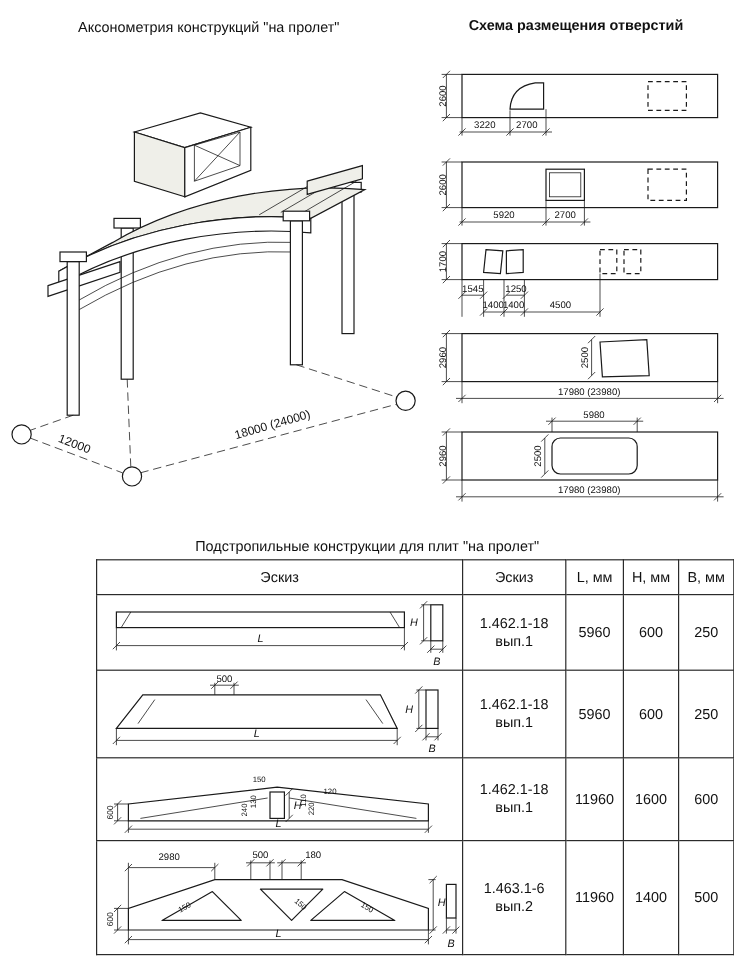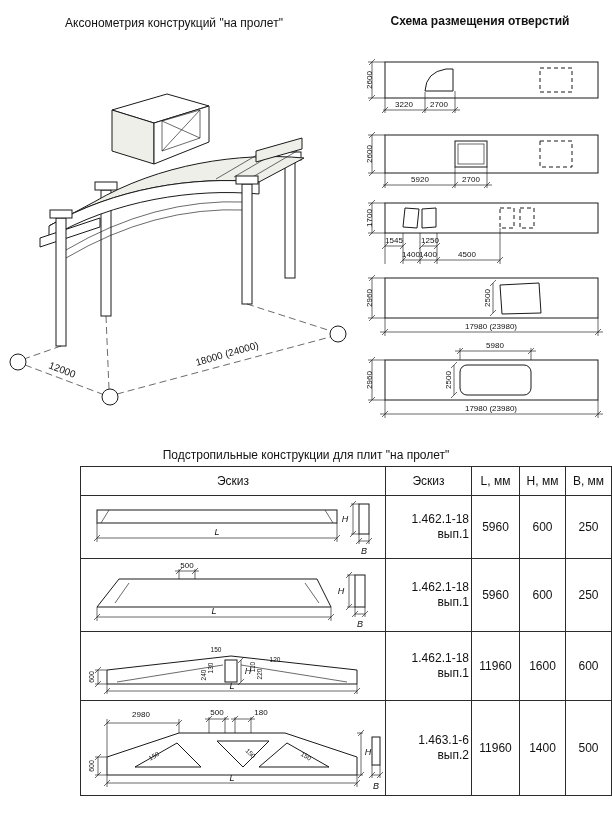--- a/index.html
+++ b/index.html
@@ -9,21 +9,21 @@
   .abs { position:absolute; }
   .fig-title { text-align:center; font-size:12px; line-height:1.3; color:#111; }
   .table-title { text-align:center; font-size:12px; color:#111; }
   table.spec { border-collapse:collapse; background:#fff; }
   table.spec th, table.spec td {
     border:1px solid #2b2b2b; font-size:12px; font-weight:400;
     text-align:center; vertical-align:middle; padding:2px; color:#111;
   }
   table.spec th { padding:7px 2px; }
   td.sk { padding:1px 0 1px 1px; text-align:left; }
-  .series-cell div { line-height:1.25;text-align:right; }
+  .series-cell div { line-height:1.25; }
   svg { display:block; }
   svg text { font-family:"Liberation Sans", sans-serif; fill:#111; }
   .t10 { font-size:10px; text-anchor:middle; }
   .t8  { font-size:8px;  text-anchor:middle; }
   .t7  { font-size:7px;  text-anchor:middle; }
   .t65 { font-size:6.5px;text-anchor:middle; }
   .t9i { font-size:9px; font-style:italic; text-anchor:middle; }
   .s   { stroke:#1a1a1a; stroke-width:1; fill:none; }
   .sf  { stroke:#1a1a1a; stroke-width:1; fill:#ffffff; }
   .sg  { stroke:#1a1a1a; stroke-width:1; fill:#efefe9; }

